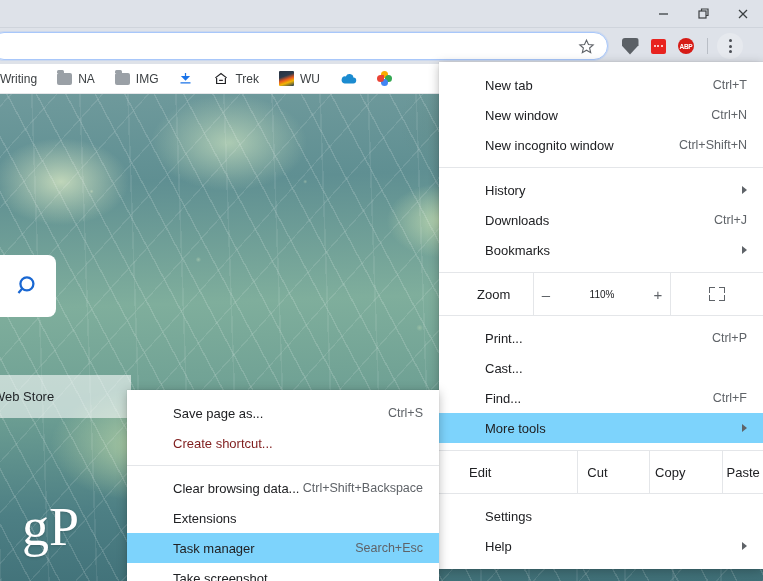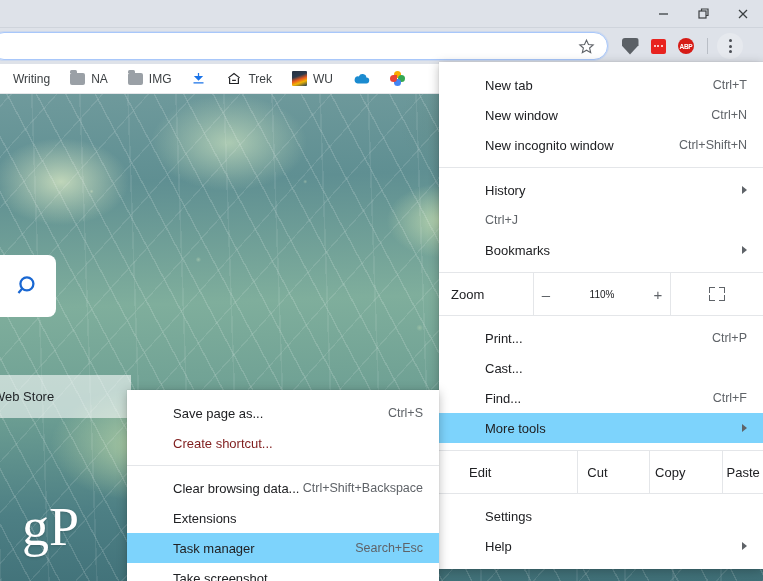--- a/index.html
+++ b/index.html
@@ -75,21 +75,21 @@
     position: absolute; left: 0; top: 64px; width: 763px; height: 30px;
     background: #ffffff;
     display: flex; align-items: center; gap: 0px;
     border-bottom: 1px solid #e4e6e9;
   }
   .bm {
     display: flex; align-items: center; gap: 6px;
     padding: 0 10px; height: 24px;
     font-size: 12px; color: #3c4043; white-space: nowrap;
   }
-  .bm:first-child { padding-left: 13px; align-items: center; }
+  .bm:first-child { padding-left: 0; align-items: center; }
   .folder-ico {
     width: 15px; height: 12px; background: #9aa0a6; border-radius: 1.5px 2px 2px 2px;
     position: relative;
   }
   .folder-ico::before {
     content: ""; position: absolute; left: 0; top: -3px; width: 7px; height: 3px;
     background: #9aa0a6; border-radius: 1.5px 1.5px 0 0;
   }
   .dl-ico { display: flex; color: #1a73e8; }
   .house-ico { display: flex; color: #202124; }
@@ -193,21 +193,21 @@
   .row-split {
     display: flex; align-items: stretch; height: 44px;
     border-top: 1px solid #e4e6e9; border-bottom: 1px solid #e4e6e9;
     margin: 7px 0;
   }
   .row-split .cell {
     display: flex; align-items: center; justify-content: center;
     border-left: 1px solid #e4e6e9; font-size: 13px; color: #202124;
   }
   .row-split .cell:first-child { border-left: none; }
-  .zoom-label { width: 94px; justify-content: flex-start !important; padding-left: 12px; }
+  .zoom-label { width: 94px; justify-content: flex-start !important; padding-left: 38px; }
   .zoom-ctl { flex: 1; gap: 30px; }
   .zoom-ctl .minus, .zoom-ctl .plus { color: #5f6368; font-size: 15px; width: 14px; text-align: center; }
   .zoom-ctl .pct { font-size: 10px; min-width: 38px; text-align: center; }
   .zoom-fs { width: 93px; }
   .fs-ico { width: 16px; height: 14px; position: relative; }
   .fs-ico span { position: absolute; width: 6px; height: 6px; border: 1.6px solid #5f6368; }
   .fs-ico .c1 { left: 0; top: 0; border-right: none; border-bottom: none; }
   .fs-ico .c2 { right: 0; top: 0; border-left: none; border-bottom: none; }
   .fs-ico .c3 { left: 0; bottom: 0; border-right: none; border-top: none; }
   .fs-ico .c4 { right: 0; bottom: 0; border-left: none; border-top: none; }
@@ -357,20 +357,21 @@
       <span class="accel">Ctrl+Shift+N</span>
     </div>
 
     <div class="sep"></div>
 
     <div class="mi">
       <span class="label">History</span>
       <span class="arrow"></span>
     </div>
     <div class="mi">
+      <span class="label">Downloads</span>
       <span class="accel">Ctrl+J</span>
     </div>
     <div class="mi">
       <span class="label">Bookmarks</span>
       <span class="arrow"></span>
     </div>
 
     <div class="row-split">
       <div class="cell zoom-label">Zoom</div>
       <div class="cell zoom-ctl">

